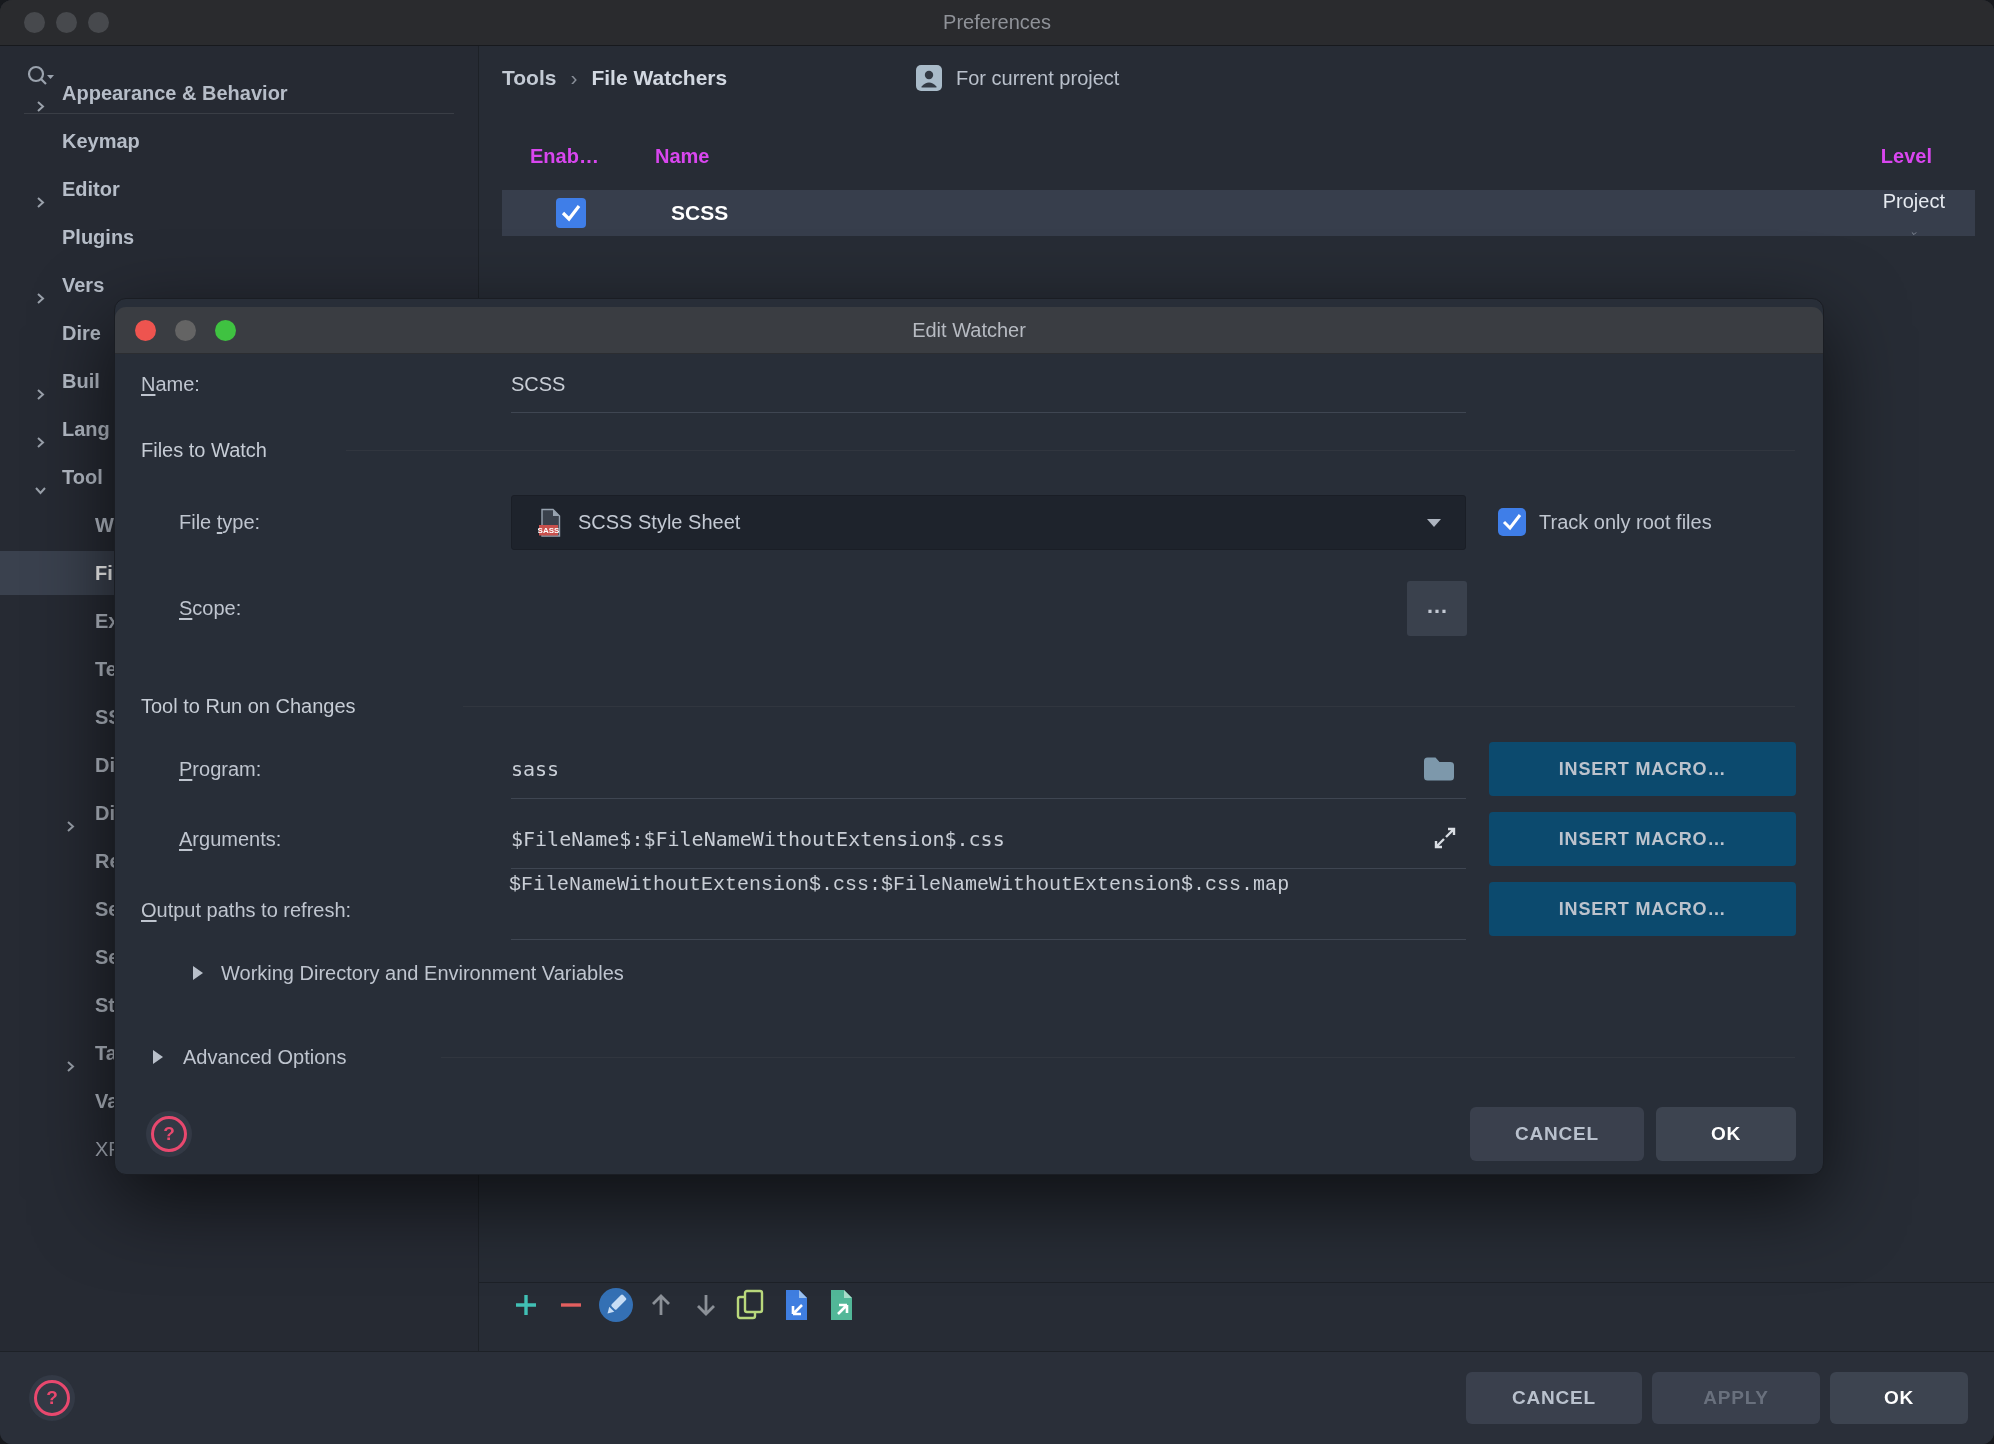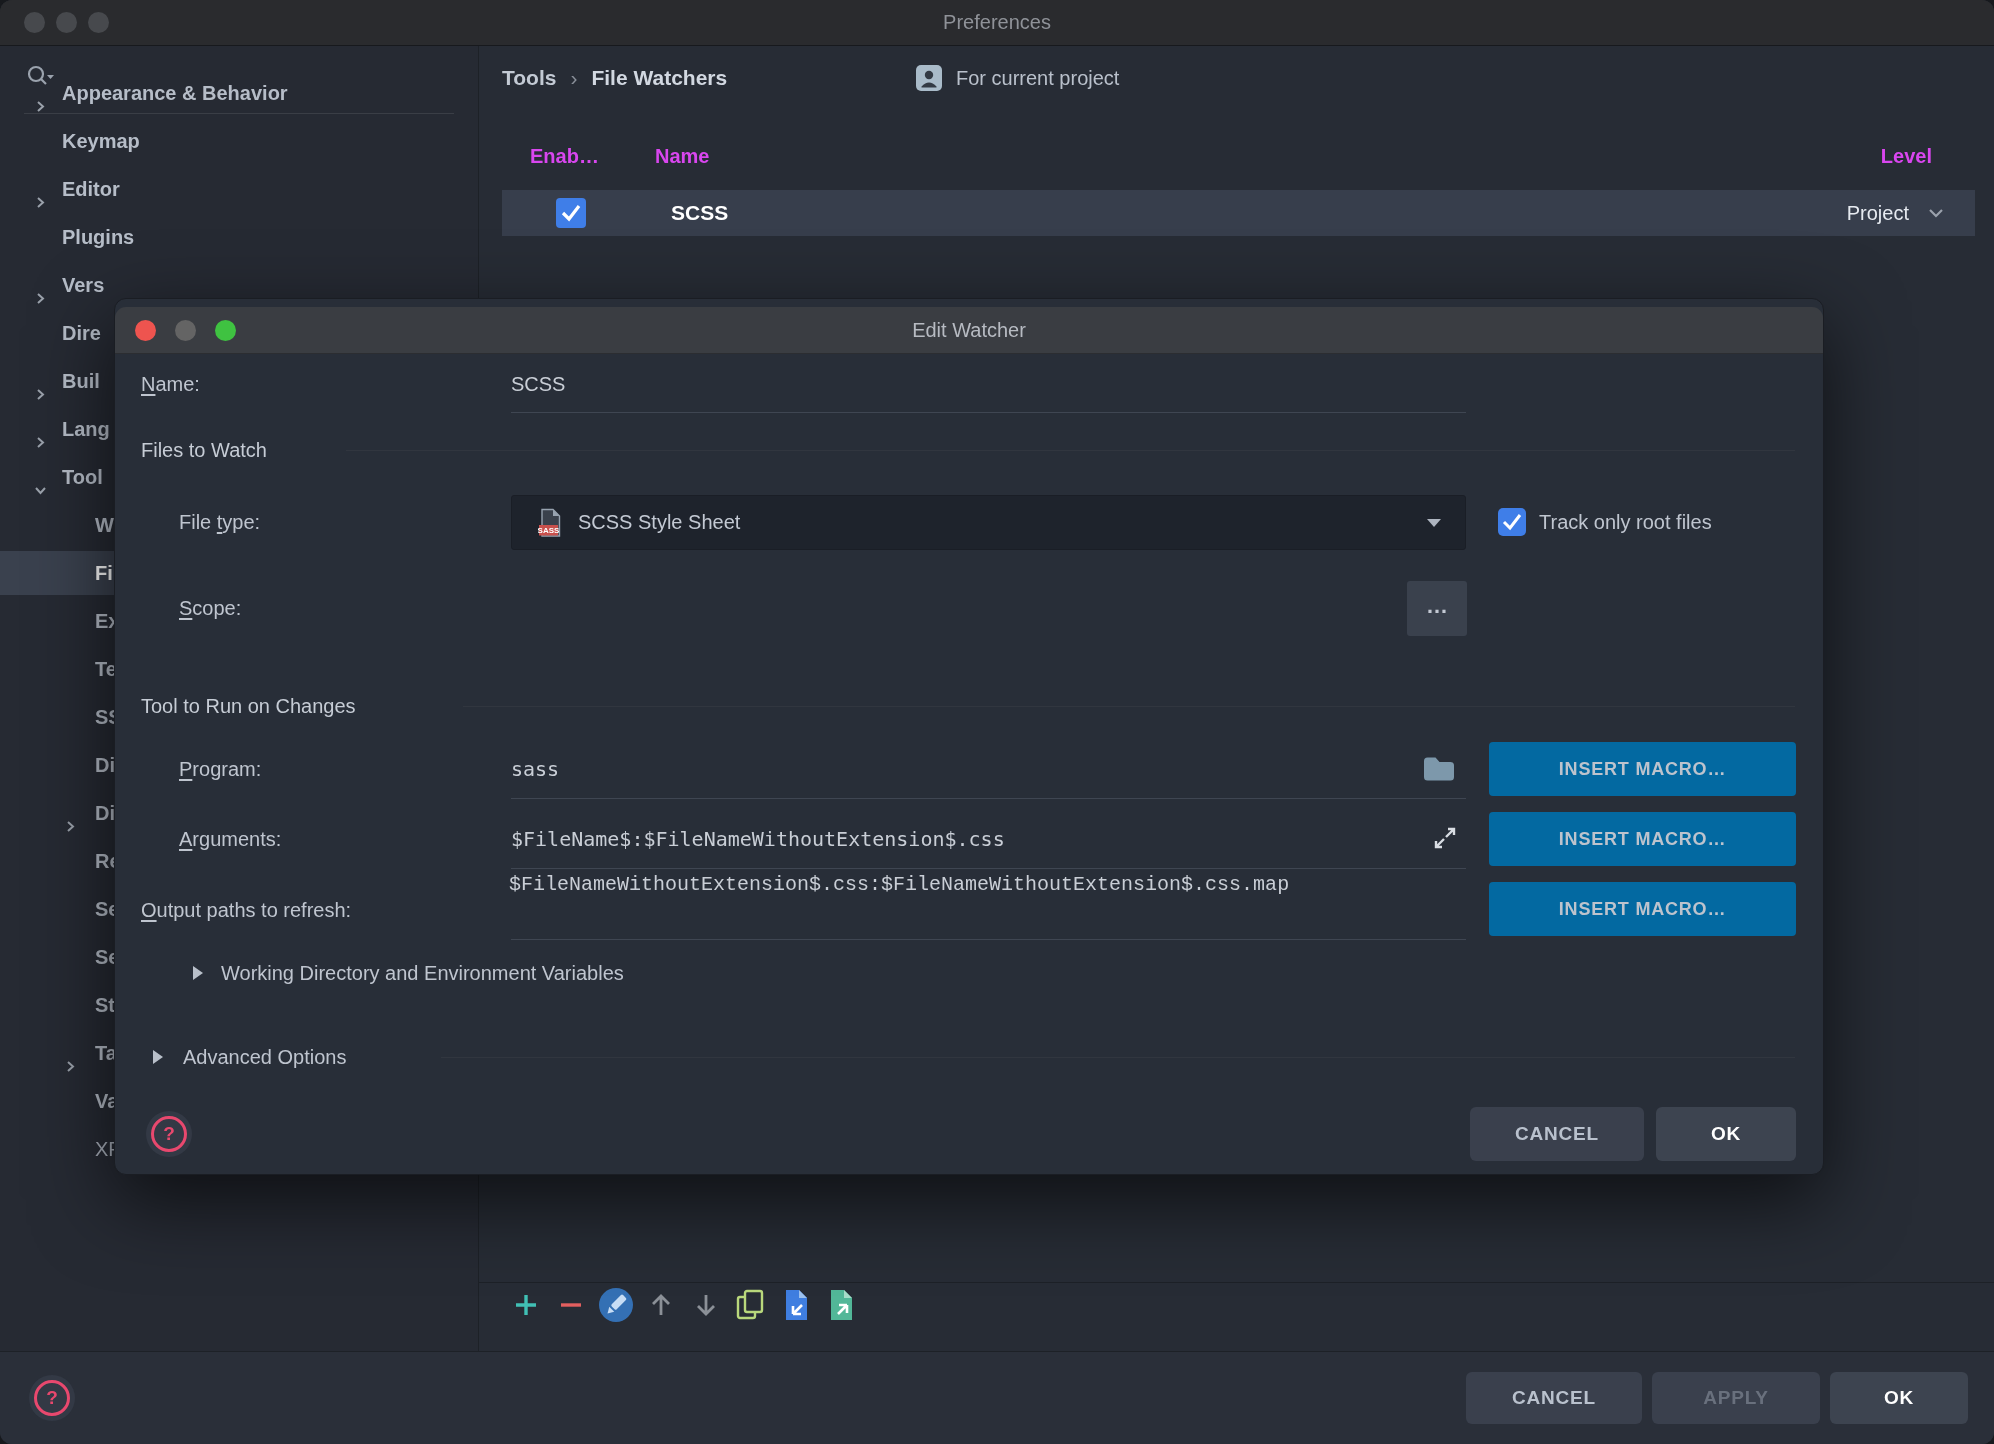--- a/index.html
+++ b/index.html
@@ -35,21 +35,21 @@
   .content{position:absolute;left:479px;top:46px;right:0;bottom:93px;background:#272c35;}
   .crumb{position:absolute;top:17px;height:30px;line-height:30px;font-size:21px;font-weight:700;white-space:nowrap;}
   .crumb-sec{color:#c3cad4;} .crumb-sep{color:#8a909a;font-weight:400;padding:0 14px;} .crumb-page{color:#d2d8e1;}
   .scope-note{position:absolute;left:437px;top:17px;height:30px;display:flex;align-items:center;gap:14px;
               color:#b9c0cb;font-size:20px;white-space:nowrap;}
   .th{position:absolute;top:96px;height:28px;line-height:28px;font-size:20px;font-weight:700;color:#d946ef;}
   .watch-row{position:absolute;left:23px;right:19px;top:144px;height:46px;background:#373e4c;}
   .watch-row .cb{position:absolute;left:54px;top:8px;}
   .watch-row .row-name{position:absolute;left:169px;top:0;height:46px;line-height:46px;font-size:21px;font-weight:700;color:#fff;}
   .level-cell{position:absolute;right:30px;top:0;height:46px;display:flex;align-items:center;gap:18px;
-              color:#e6eaf0;font-size:20px;}
+              color:#e6eaf0;font-size:20px;flex-direction:column;}
   .cb{width:30px;height:30px;border-radius:4px;background:#3f7ee8;}
   .toolbar-divider{position:absolute;left:0;right:0;top:1236px;height:1px;background:#1d2127;}
   .tool-ico{position:absolute;top:1241px;width:36px;height:36px;cursor:pointer;}
 
   
   .footer{position:absolute;left:0;right:0;bottom:0;height:92px;background:#2a2f39;border-top:1px solid #1d2127;}
   .help{width:46px;height:46px;border-radius:50%;background:#333945;display:flex;align-items:center;justify-content:center;}
   .help span{display:block;width:30px;height:30px;border:3px solid #e8486e;border-radius:50%;color:#e8486e;
              font-weight:700;font-size:19px;line-height:30px;text-align:center;}
   .btn{position:absolute;height:52px;line-height:52px;text-align:center;border-radius:6px;background:#3a404d;
@@ -74,21 +74,21 @@
   .mono{font-family:"DejaVu Sans Mono",monospace;font-size:20px;}
   .well{position:absolute;height:55px;background:#1e232c;border:1px solid #1a1e26;border-radius:3px;
         box-sizing:border-box;display:flex;align-items:center;cursor:pointer;}
   .well .wtext{font-size:20px;color:#c3c9d3;white-space:nowrap;}
   .caret-down{width:0;height:0;border-left:7px solid transparent;border-right:7px solid transparent;
               border-top:8px solid #aeb5c0;}
   .tri-right{position:absolute;width:0;height:0;border-top:7px solid transparent;border-bottom:7px solid transparent;
              border-left:10px solid #b9c0ca;}
   .browse-btn{position:absolute;left:1292px;top:282px;width:60px;height:55px;background:#3a414d;border-radius:3px;
               color:#c3c9d3;font-size:22px;font-weight:700;text-align:center;line-height:50px;cursor:pointer;}
-  .macro-btn{position:absolute;left:1374px;width:307px;height:54px;background:#0369a1;border-radius:4px;
+  .macro-btn{position:absolute;left:1374px;width:307px;height:54px;background:#0c4a6e;border-radius:4px;
              color:#bdc3cd;font-weight:700;font-size:18px;letter-spacing:.8px;text-align:center;line-height:54px;cursor:pointer;}
   .dlg-btn{position:absolute;top:808px;height:54px;line-height:54px;}
   .cb.small{width:28px;height:28px;border-radius:5px;}
 </style>
 </head>
 <body>
 
 <div id="root">
 
   <div class="titlebar">

